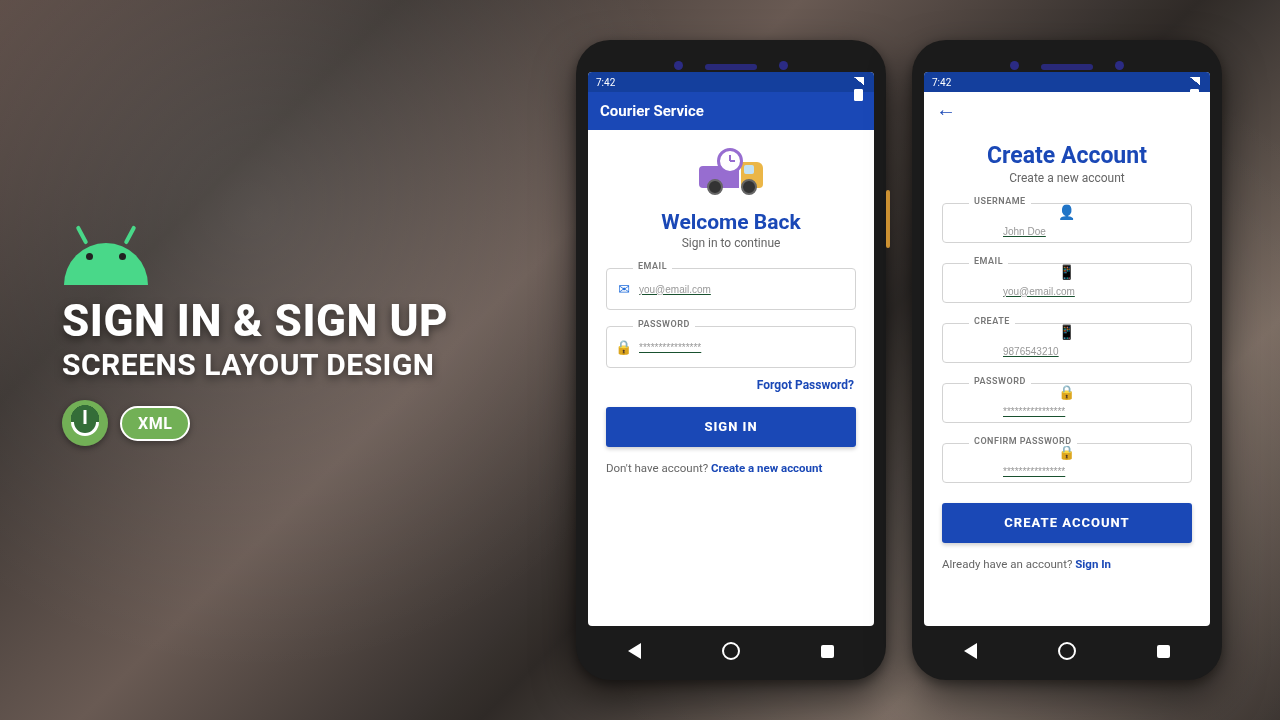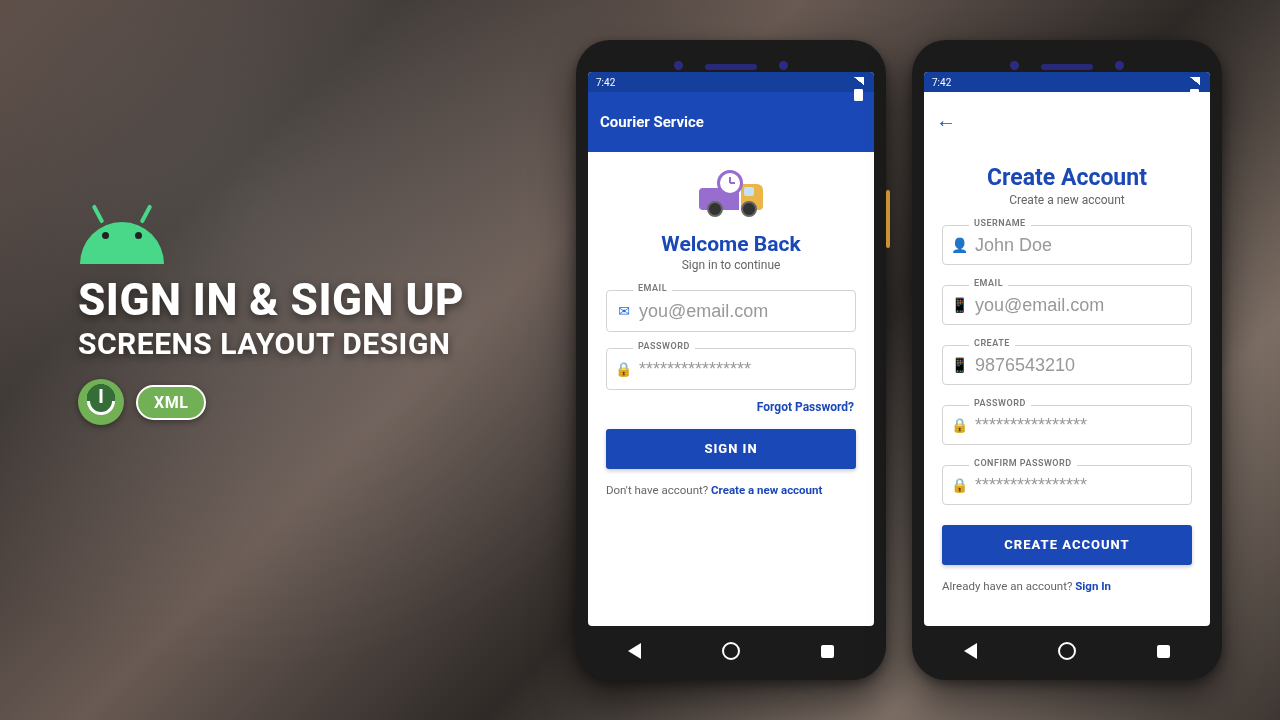--- a/index.html
+++ b/index.html
@@ -4,21 +4,21 @@
 <style>
   html,body{margin:0;padding:0;width:1280px;height:720px;overflow:hidden;font-family:Roboto,"Segoe UI",Arial,sans-serif;}
   .stage{position:relative;width:1280px;height:720px;background:
     radial-gradient(circle at 20% 30%,rgba(255,255,255,0.12),transparent 40%),
     radial-gradient(circle at 80% 70%,rgba(255,255,255,0.08),transparent 40%),
     linear-gradient(135deg,#5b4a43 0%,#3a332f 20%,#6a5a52 40%,#2f2a27 60%,#7a6a5f 80%,#3a322d 100%);
     filter:saturate(0.9);}
   .blur-overlay{position:absolute;inset:0;backdrop-filter:blur(0);}
 
   
-  .promo{position:absolute;left:62px;top:212px;color:#fff;margin-left:16px;}
+  .promo{position:absolute;left:62px;top:233px;color:#fff;}
   .android-head{width:84px;height:52px;position:relative;margin-bottom:14px;margin-left:2px;}
   .android-head .dome{width:84px;height:42px;background:#3ddc84;border-radius:42px 42px 0 0;position:absolute;bottom:0;}
   .android-head .eye{width:7px;height:7px;background:#222;border-radius:50%;position:absolute;top:20px;}
   .android-head .eye.l{left:22px;} .android-head .eye.r{right:22px;}
   .android-head .ant{width:4px;height:20px;background:#3ddc84;border-radius:2px;position:absolute;top:-8px;}
   .android-head .ant.l{left:16px;transform:rotate(-28deg);} .android-head .ant.r{right:16px;transform:rotate(28deg);}
   .promo h1{margin:6px 0 0;font-size:44px;font-weight:800;letter-spacing:0.5px;text-shadow:0 3px 8px rgba(0,0,0,0.5);line-height:1;}
   .promo h2{margin:4px 0 18px;font-size:30px;font-weight:700;letter-spacing:0.5px;text-shadow:0 3px 8px rgba(0,0,0,0.5);}
   .badges{display:flex;align-items:center;gap:12px;}
   .studio-icon{width:46px;height:46px;border-radius:50%;background:radial-gradient(circle at 50% 42%,#2f6f34 0 40%,#6db24e 41% 100%);position:relative;box-shadow:0 2px 6px rgba(0,0,0,0.4);}
@@ -36,21 +36,21 @@
   .navbar{position:absolute;left:12px;right:12px;bottom:12px;height:34px;display:flex;justify-content:space-around;align-items:center;color:#fff;}
   .nav-tri{width:0;height:0;border-top:8px solid transparent;border-bottom:8px solid transparent;border-right:13px solid #fff;}
   .nav-circ{width:14px;height:14px;border:2px solid #fff;border-radius:50%;}
   .nav-sq{width:13px;height:13px;background:#fff;border-radius:2px;}
 
   
   .statusbar{height:20px;background:#0f3fa8;color:#fff;font-size:10px;display:flex;align-items:center;justify-content:space-between;padding:0 8px;}
   .statusbar .right{display:flex;align-items:center;gap:4px;font-size:9px;flex-direction:column;}
   .sig{width:10px;height:8px;background:linear-gradient(to top right,transparent 48%,#fff 50%);}
   .batt{width:7px;height:10px;border:1px solid #fff;border-radius:1px;position:relative;background:#fff;}
-  .appbar{height:38px;background:#1548c3;color:#fff;display:flex;align-items:center;padding:11px 12px;font-weight:700;font-size:15px;text-align:right;}
+  .appbar{height:38px;background:#1548c3;color:#fff;display:flex;align-items:center;padding:0 12px;font-weight:700;font-size:15px;text-align:right;}
   .appbar.white{background:#fff;color:#1548c3;border-bottom:none;height:34px;}
   .back-arrow{font-size:20px;font-weight:700;cursor:pointer;color:#1548c3;}
 
   .content{flex:1;overflow:hidden;padding:14px 18px 10px;}
   .center{text-align:center;}
   .truck{display:inline-block;position:relative;width:64px;height:44px;margin-top:8px;}
   .truck .van{position:absolute;left:0;bottom:8px;width:40px;height:22px;background:#9a6bd9;border-radius:4px 0 0 4px;}
   .truck .cab{position:absolute;right:0;bottom:8px;width:22px;height:26px;background:#f0b63a;border-radius:0 6px 4px 0;}
   .truck .cab::before{content:"";position:absolute;left:3px;top:3px;width:10px;height:9px;background:#bfe3f8;border-radius:2px;}
   .truck .wheel{position:absolute;bottom:1px;width:12px;height:12px;border-radius:50%;background:#333;border:2px solid #666;}
@@ -60,30 +60,30 @@
   .truck .clock::after{content:"";position:absolute;left:50%;top:50%;width:5px;height:2px;background:#9a6bd9;transform:translate(0,-50%);}
 
   h3.title{margin:10px 0 2px;color:#1548c3;font-size:21px;font-weight:700;}
   h3.title.big{font-size:23px;margin-top:2px;}
   .subtitle{color:#666;font-size:12px;margin-bottom:18px;}
 
   .field{position:relative;border:1px solid #d3d3d3;border-radius:4px;height:40px;margin:16px 0 6px;display:flex;align-items:center;padding:0 8px;}
   .field .flabel{position:absolute;top:-8px;left:26px;background:#fff;padding:0 5px;font-size:9px;letter-spacing:0.5px;color:#777;font-weight:600;}
   .field .ficon{width:18px;display:flex;justify-content:center;color:#19a9e5;font-size:14px;}
   .field .ficon.blue{color:#1a6fe8;}
-  .field input{border:none;outline:none;flex:1;font-size:18px;color:#14532d;padding-left:6px;background:transparent;min-width:0;}
+  .field input{border:none;outline:none;flex:1;font-size:10px;color:#14532d;padding-left:6px;background:transparent;min-width:0;text-decoration:underline;}
   .field input::placeholder{color:#999;}
 
   .link-row{text-align:right;margin:6px 2px 14px;}
   .link{color:#1548c3;font-weight:700;font-size:12px;cursor:pointer;}
   .btn{background:#1548c3;color:#fff;text-align:center;border-radius:3px;height:40px;line-height:40px;font-weight:800;font-size:13px;letter-spacing:1px;cursor:pointer;box-shadow:0 2px 4px rgba(0,0,0,0.2);}
   .footer-text{text-align:left;font-size:11.5px;color:#666;margin-top:14px;}
   .footer-text .link{font-size:11.5px;}
 
-  .tight .field{margin:13px 0 20px;height:38px;}
+  .tight .field{margin:13px 0 20px;height:38px;flex-direction:column;}
   .tight .btn{margin-top:16px;}
 </style>
 </head>
 <body>
 <div class="stage">
 <div class="blur-overlay"></div>
 
 <div class="promo">
   <div class="android-head">
     <div class="ant l"></div>

